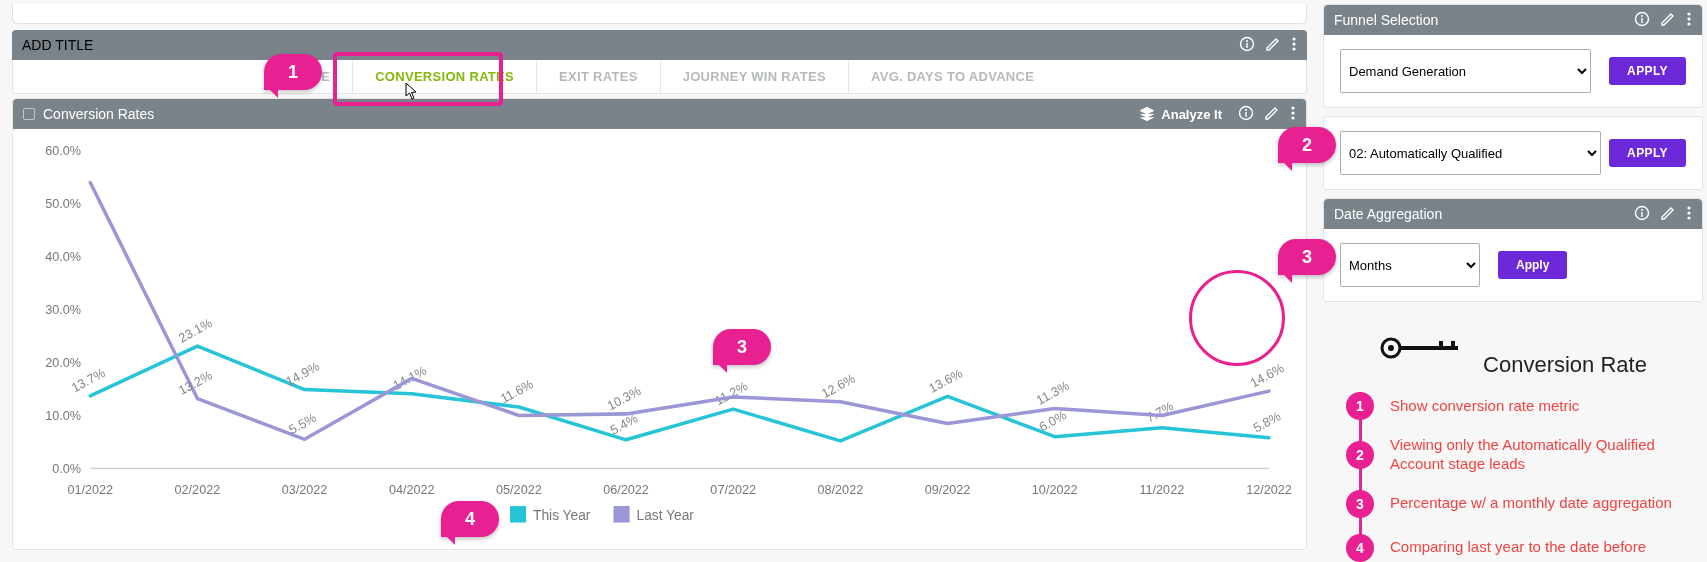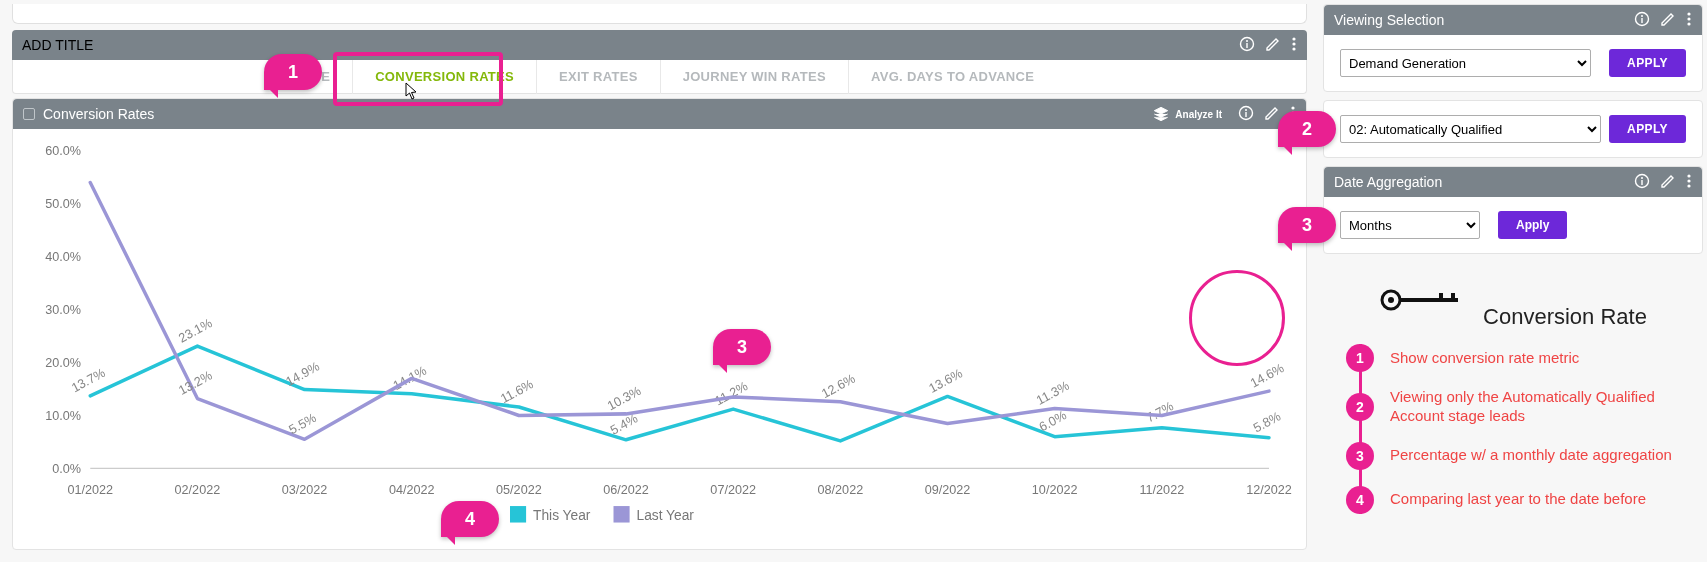--- a/index.html
+++ b/index.html
@@ -109,21 +109,21 @@
   .side-card .slate-bar { border-radius: 4px 4px 0 0; }
   .side-card .body {
     padding: 14px 16px;
     display: flex;
     align-items: center;
     gap: 18px;
   }
   .side-card .body.no-header { border-radius: 4px; gap: 8px; }
   select.side-select {
     flex: 1;
-    height: 28px;
+    height: 44px;
     border: 1px solid #adadad;
     border-radius: 2px;
     padding: 2px 4px;
     font-size: 13px;
     background: #fff;
   }
   .apply-btn {
     background: #6d28d9;
     color: #fff;
     border: none;
@@ -200,21 +200,21 @@
 
   .cursor-icon {
     position:absolute;
     left: 404px; top: 82px;
     font-size: 16px; color:#000;
     z-index: 30; pointer-events:none;
   }
 
   .analyze-chip {
     display:flex; align-items:center; gap:6px;
-    font-size:10px; font-weight:600; color:#fff;
+    font-size:13px; font-weight:600; color:#fff;
     margin-right: 6px; cursor:pointer;
   }
   .analyze-chip svg { width:16px; height:16px; }
 </style>
 </head>
 <body>
 
 <div class="layout">
   <div class="main-col">
     <div class="blank-top"></div>
@@ -347,21 +347,21 @@
           </div>
       </div>
 
     </div>
 
   </div>
 
   <div class="side-col">
     <div class="side-card">
       <div class="slate-bar">
-        <span class="title">Viewing Selection</span>
+        <span class="title">Funnel Selection</span>
         <span class="icon"><svg width="16" height="16" viewBox="0 0 16 16">
               <circle cx="8" cy="8" r="6.5" fill="none" stroke="#fff" stroke-width="1.4"></circle>
               <circle cx="8" cy="5" r="1" fill="#fff"></circle>
               <rect x="7.3" y="7" width="1.4" height="5" fill="#fff"></rect>
             </svg></span>
         <span class="icon"><svg width="16" height="16" viewBox="0 0 16 16">
               <path d="M2 14 L4 14 L13 5 L11 3 L2 12 Z" fill="none" stroke="#fff" stroke-width="1.4"></path>
             </svg></span>
         <span class="icon"><svg width="6" height="16" viewBox="0 0 6 16">
               <circle cx="3" cy="3" r="1.6" fill="#fff"></circle>

